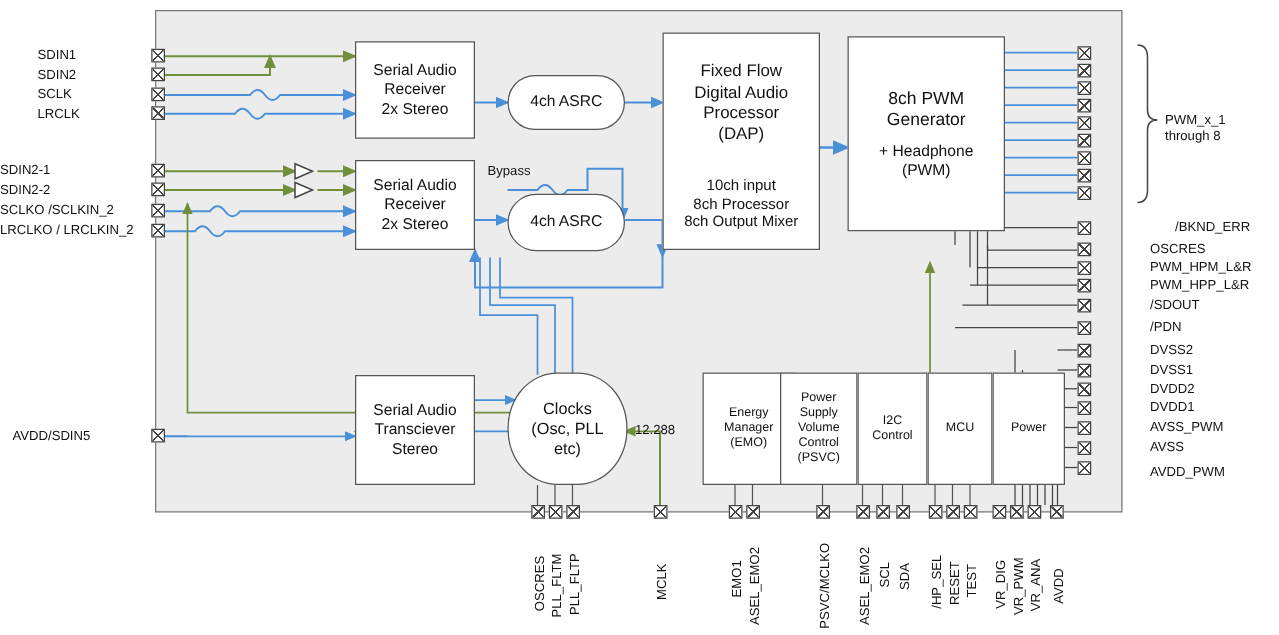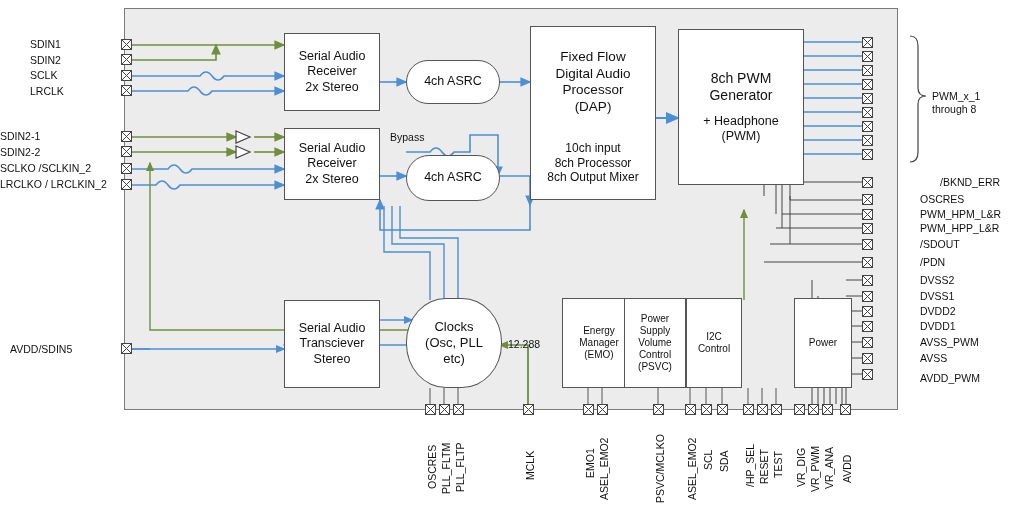--- a/index.html
+++ b/index.html
@@ -234,20 +234,23 @@
       </div>
   </div>
 
   <div class="blk" style="left:686px;top:298px;width:56px;height:90px">
     <div class="inner tiny">
         <div>I2C</div>
         <div>Control</div>
       </div>
   </div>
 
+  <div class="blk" style="left:742px;top:298px;width:52px;height:90px">
+    <div class="inner tiny">MCU</div>
+  </div>
 
   <div class="blk" style="left:794px;top:298px;width:58px;height:90px">
     <div class="inner tiny">Power</div>
   </div>
 
   <div class="lbl" style="left:390px;top:131px">Bypass</div>
   <div class="lbl" style="left:508px;top:338px">12.288</div>
 
   <div class="pad" style="left:121px;top:39px"></div>
   <div class="pad" style="left:121px;top:54px"></div>

